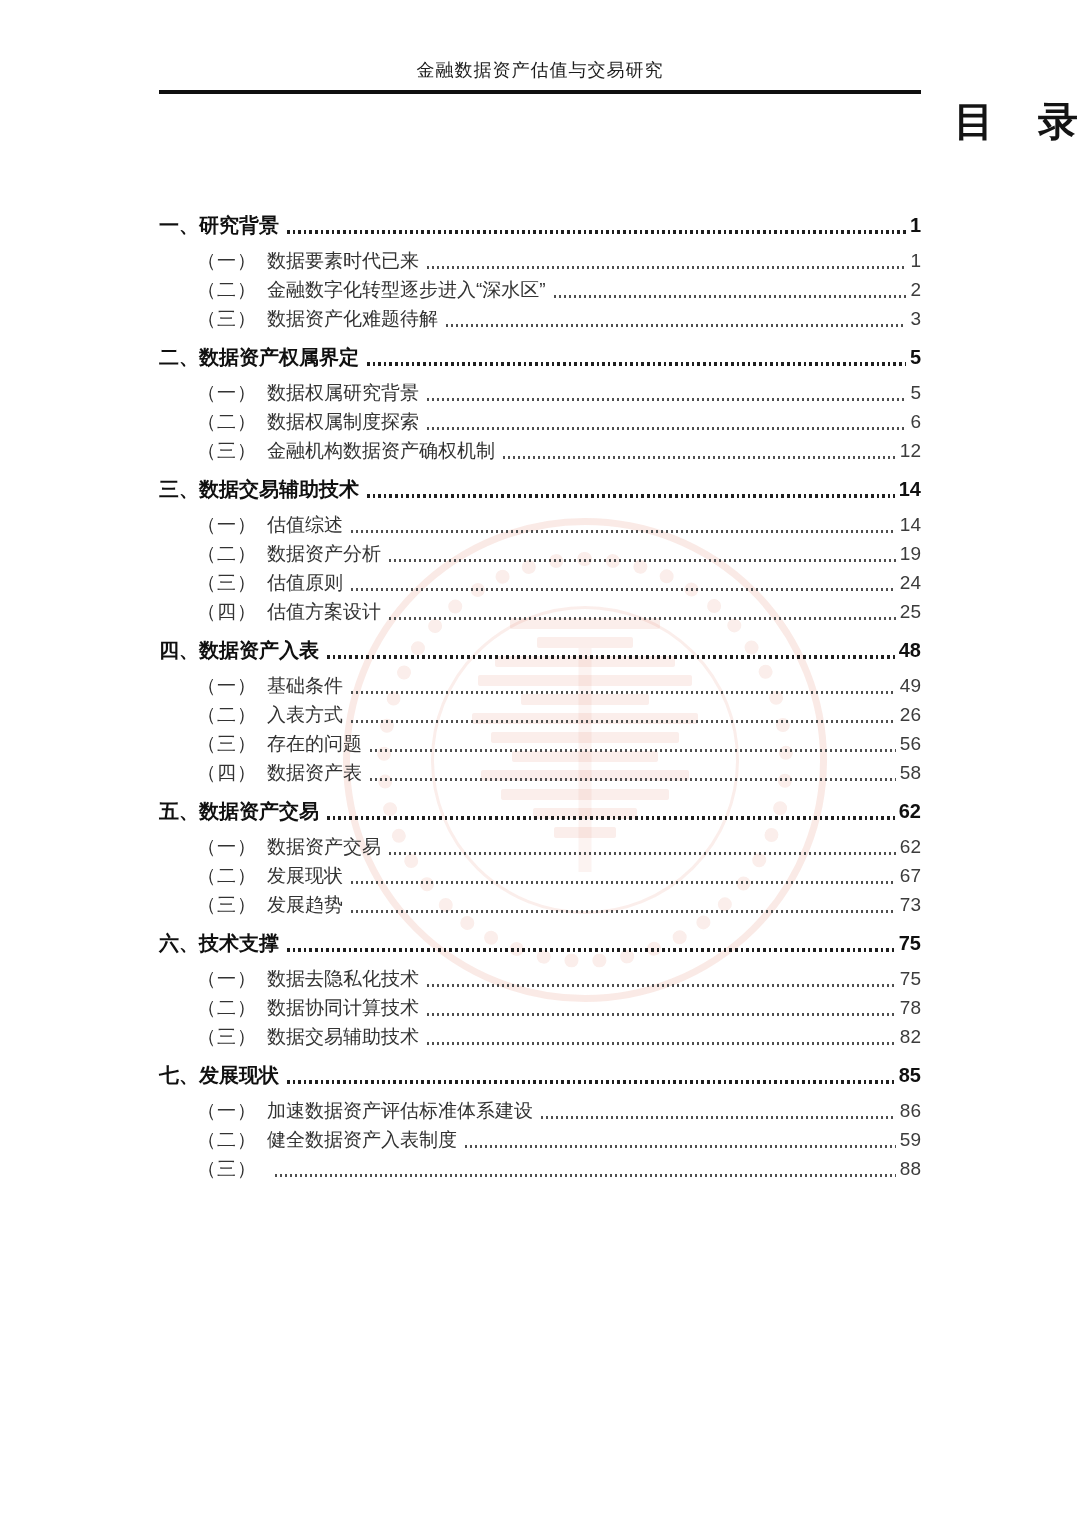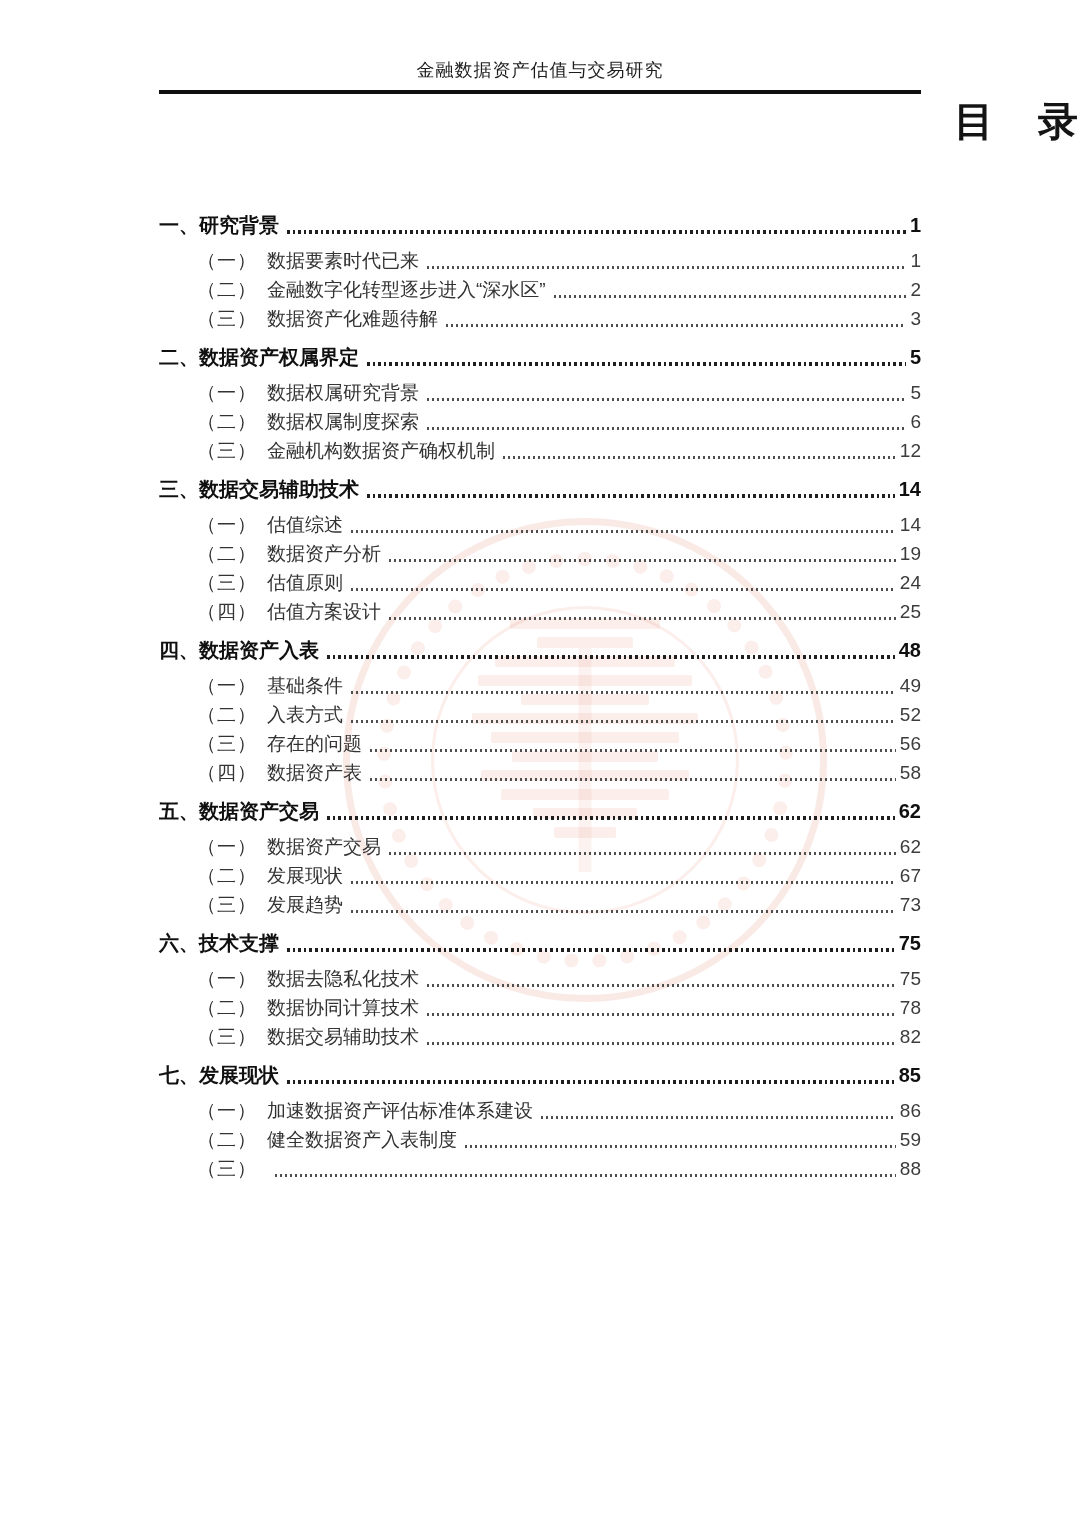--- a/index.html
+++ b/index.html
@@ -254,21 +254,21 @@
         <div class="row l2">
     <span class="no">（一）</span>
     <span class="label">基础条件</span>
     <span class="leader"></span>
     <span class="page-num">49</span>
   </div>
         <div class="row l2">
     <span class="no">（二）</span>
     <span class="label">入表方式</span>
     <span class="leader"></span>
-    <span class="page-num">52</span>
+    <span class="page-num">26</span>
   </div>
         <div class="row l2">
     <span class="no">（三）</span>
     <span class="label">存在的问题</span>
     <span class="leader"></span>
     <span class="page-num">56</span>
   </div>
         <div class="row l2">
     <span class="no">（四）</span>
     <span class="label">数据资产表</span>

